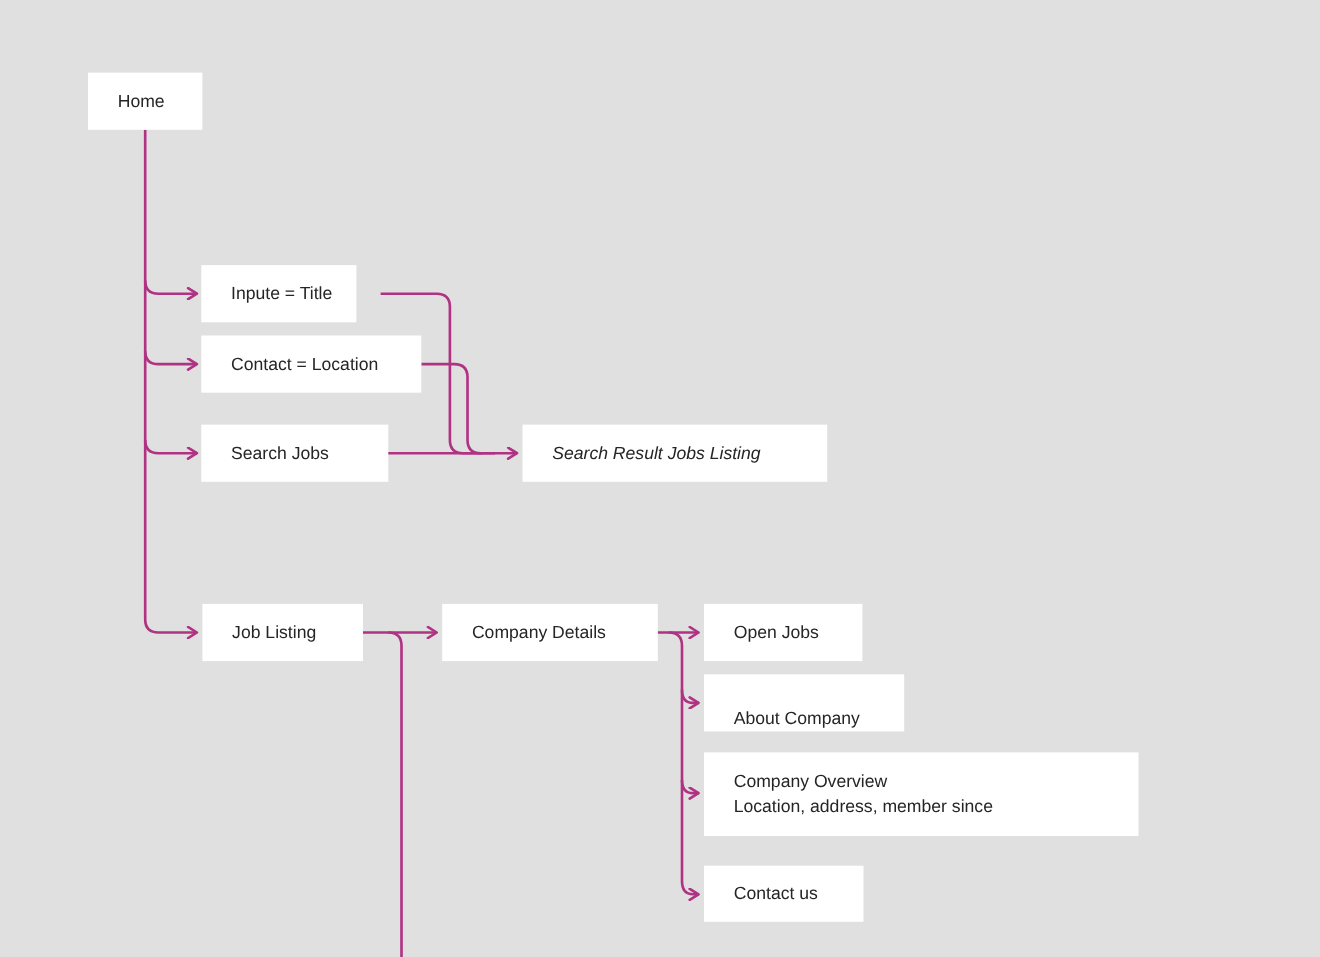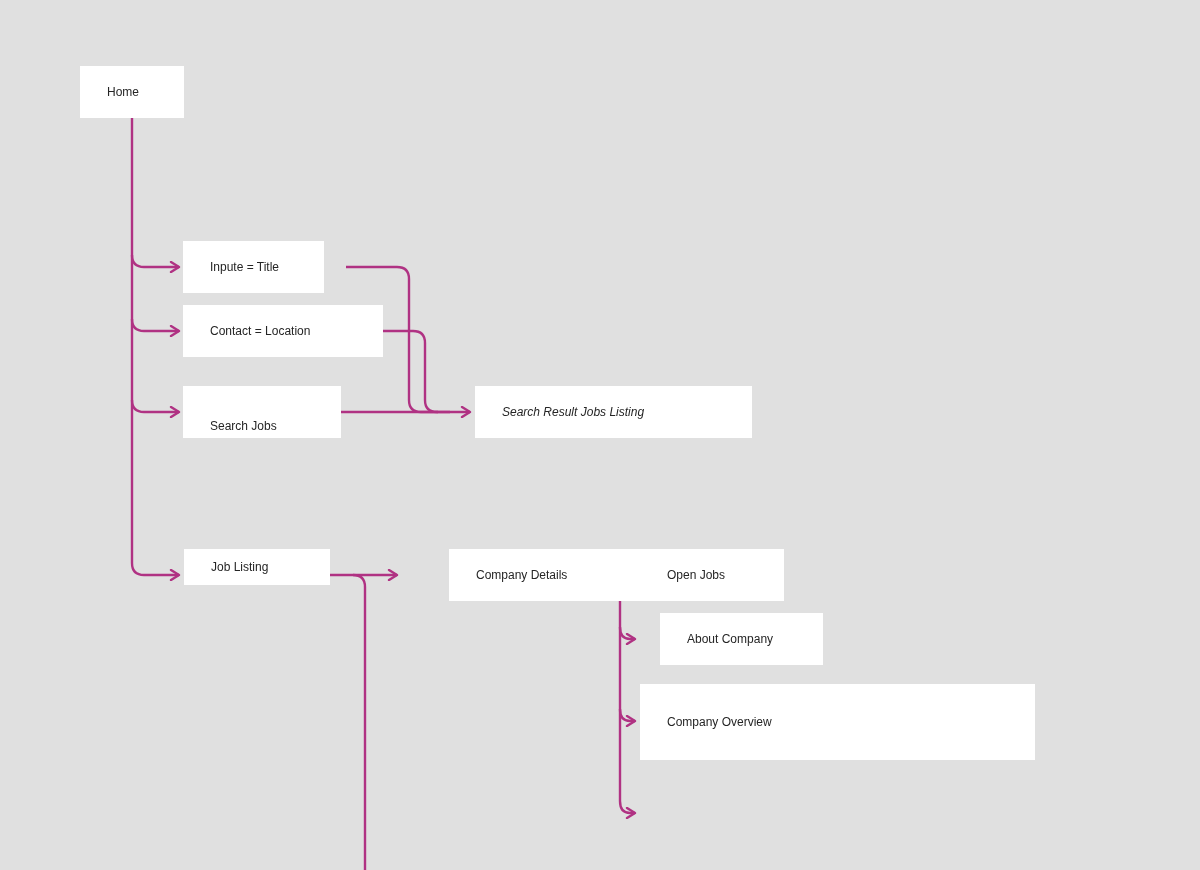--- a/index.html
+++ b/index.html
@@ -38,21 +38,21 @@
   .node {
     position: absolute;
     background: var(--node-bg, #ffffff);
     color: var(--text, #252525);
     display: flex;
     flex-direction: column;
     justify-content: center;
     box-sizing: border-box;
     padding-left: 27px;
     padding-right: 14px;
-    font-size: 12px;
+    font-size: 16px;
     line-height: 23px;
     white-space: nowrap;
   }
 </style>
 </head>
 <body>
 
 <div id="stage" style="--bg: #e0e0e0; --node-bg: #ffffff; --text: #252525; --connector: #b03283;">
 
   <svg id="connectors" viewBox="0 0 1200 870" xmlns="http://www.w3.org/2000/svg">
@@ -86,42 +86,46 @@
   </div>
 
   <div class="node" style="left:183px; top:241px; width:141px; height:52px;">
     <span>Inpute = Title</span>
   </div>
 
   <div class="node" style="left:183px; top:305px; width:200px; height:52px;">
     <span>Contact = Location</span>
   </div>
 
-  <div class="node" style="left:183px; top:386px; width:158px; height:52px;justify-content:flex-end;">
+  <div class="node" style="left:183px; top:386px; width:170px; height:52px;">
     <span>Search Jobs</span>
   </div>
 
   <div class="node" style="left:475px; top:386px; width:277px; height:52px;font-style:italic;">
     <span>Search Result Jobs Listing</span>
   </div>
 
-  <div class="node" style="left:184px; top:549px; width:146px; height:36px;">
+  <div class="node" style="left:184px; top:549px; width:146px; height:52px;">
     <span>Job Listing</span>
   </div>
 
-  <div class="node" style="left:402px; top:549px; width:196px; height:52px;margin-left:47px;">
+  <div class="node" style="left:402px; top:549px; width:196px; height:52px;">
     <span>Company Details</span>
   </div>
 
   <div class="node" style="left:640px; top:549px; width:144px; height:52px;">
     <span>Open Jobs</span>
   </div>
 
-  <div class="node" style="left:660px; top:613px; width:163px; height:52px;">
+  <div class="node" style="left:640px; top:613px; width:182px; height:52px;justify-content:flex-end;">
     <span>About Company</span>
   </div>
 
   <div class="node" style="left:640px; top:684px; width:395px; height:76px;">
     <span>Company Overview</span>
+    <span>Location, address, member since</span>
   </div>
 
+  <div class="node" style="left:640px; top:787px; width:145px; height:51px;">
+    <span>Contact us</span>
+  </div>
 
 </div>
 
 </body></html>

